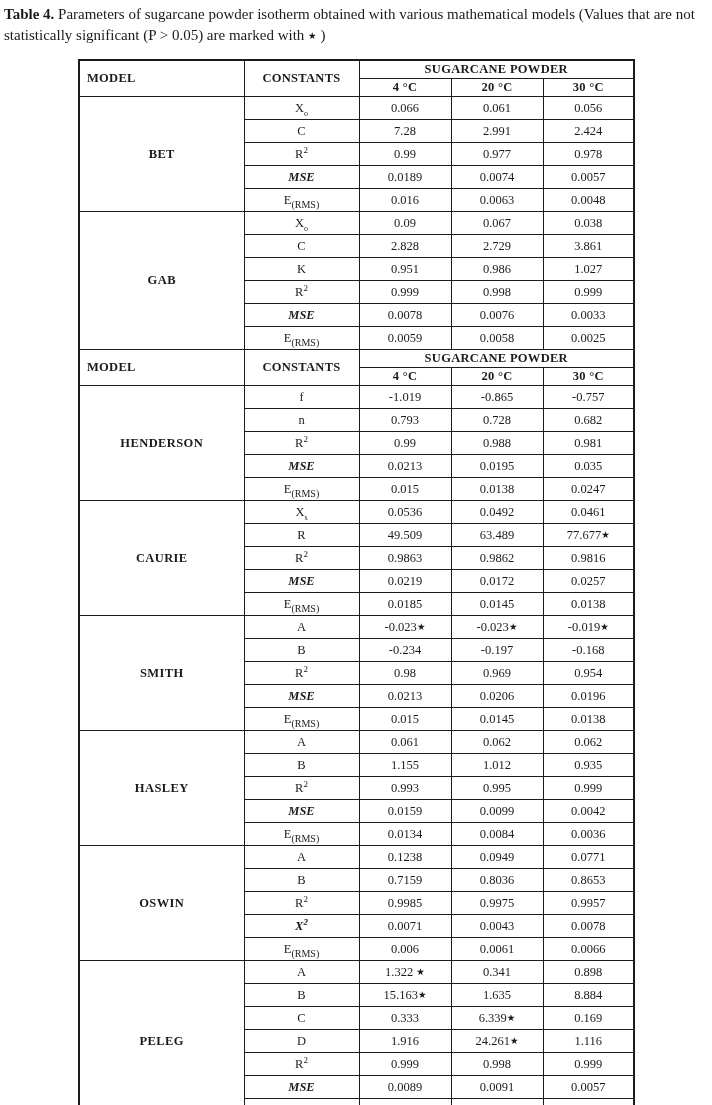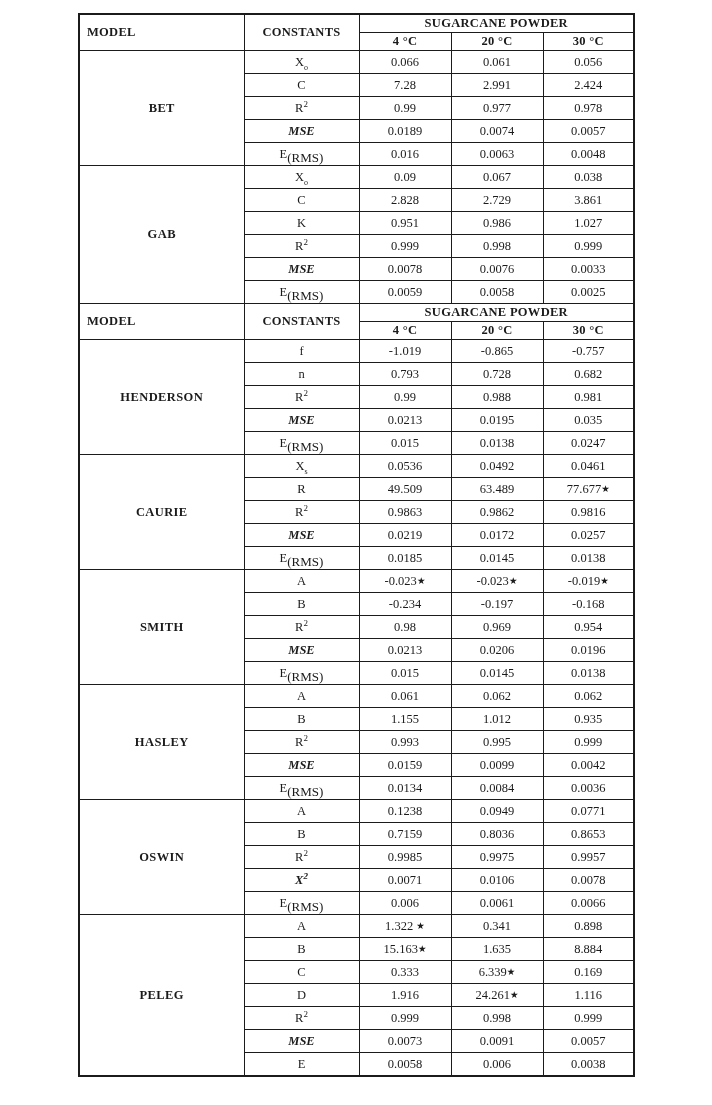--- a/index.html
+++ b/index.html
@@ -45,28 +45,29 @@
   }
   tr.head td {
     font-weight: bold;
     height: 17px;
     font-size: 12.5px;
     letter-spacing: 0.3px;
   }
   td.model-h, td.const-h { letter-spacing: 0.4px; }
   td sup { font-size: 9px; line-height: 0; }
   td sub { font-size: 8px; line-height: 0; }
-  td sub.rms { font-size: 13px; }
+  td sub.rms { font-size: 10px; }
   .ital { font-style: italic; font-weight: bold; }
   .star { font-size: 9.5px; vertical-align: 1.5px; letter-spacing: 0; }
 </style>
 </head>
 <body>
 
 <div class="page">
+  <p class="caption"><b>Table 4.</b><span> Parameters of sugarcane powder isotherm obtained with various mathematical models (Values that are not statistically significant (P &gt; 0.05) are marked with </span><span class="star">★</span><span> )</span></p>
 
   <table class="isotherm">
     <colgroup>
       <col style="width:165px">
       <col style="width:115px">
       <col style="width:92px">
       <col style="width:92px">
       <col style="width:91px">
     </colgroup>
     <tbody id="tbody">
@@ -297,21 +298,21 @@
         </tr>
         <tr class="data-row">
           <td class="const-cell"><span>R</span><sup>2</sup></td>
           <td class="value-cell">0.9985</td>
           <td class="value-cell">0.9975</td>
           <td class="value-cell">0.9957</td>
         </tr>
         <tr class="data-row">
           <td class="const-cell ital"><span>X</span><sup>2</sup></td>
           <td class="value-cell">0.0071</td>
-          <td class="value-cell">0.0106</td>
+          <td class="value-cell">0.0043</td>
           <td class="value-cell">0.0078</td>
         </tr>
         <tr class="data-row">
           <td class="const-cell"><span>E</span><sub class="rms">(RMS)</sub></td>
           <td class="value-cell">0.006</td>
           <td class="value-cell">0.0061</td>
           <td class="value-cell">0.0066</td>
         </tr>
         <tr class="data-row">
           <td class="model-cell" rowspan="7">PELEG</td>
@@ -339,21 +340,21 @@
           <td class="value-cell">1.116</td>
         </tr>
         <tr class="data-row">
           <td class="const-cell"><span>R</span><sup>2</sup></td>
           <td class="value-cell">0.999</td>
           <td class="value-cell">0.998</td>
           <td class="value-cell">0.999</td>
         </tr>
         <tr class="data-row">
           <td class="const-cell ital"><span>MSE</span></td>
-          <td class="value-cell">0.0073</td>
+          <td class="value-cell">0.0089</td>
           <td class="value-cell">0.0091</td>
           <td class="value-cell">0.0057</td>
         </tr>
         <tr class="data-row">
           <td class="const-cell"><span>E</span></td>
           <td class="value-cell">0.0058</td>
           <td class="value-cell">0.006</td>
           <td class="value-cell">0.0038</td>
         </tr>
       </tbody>

